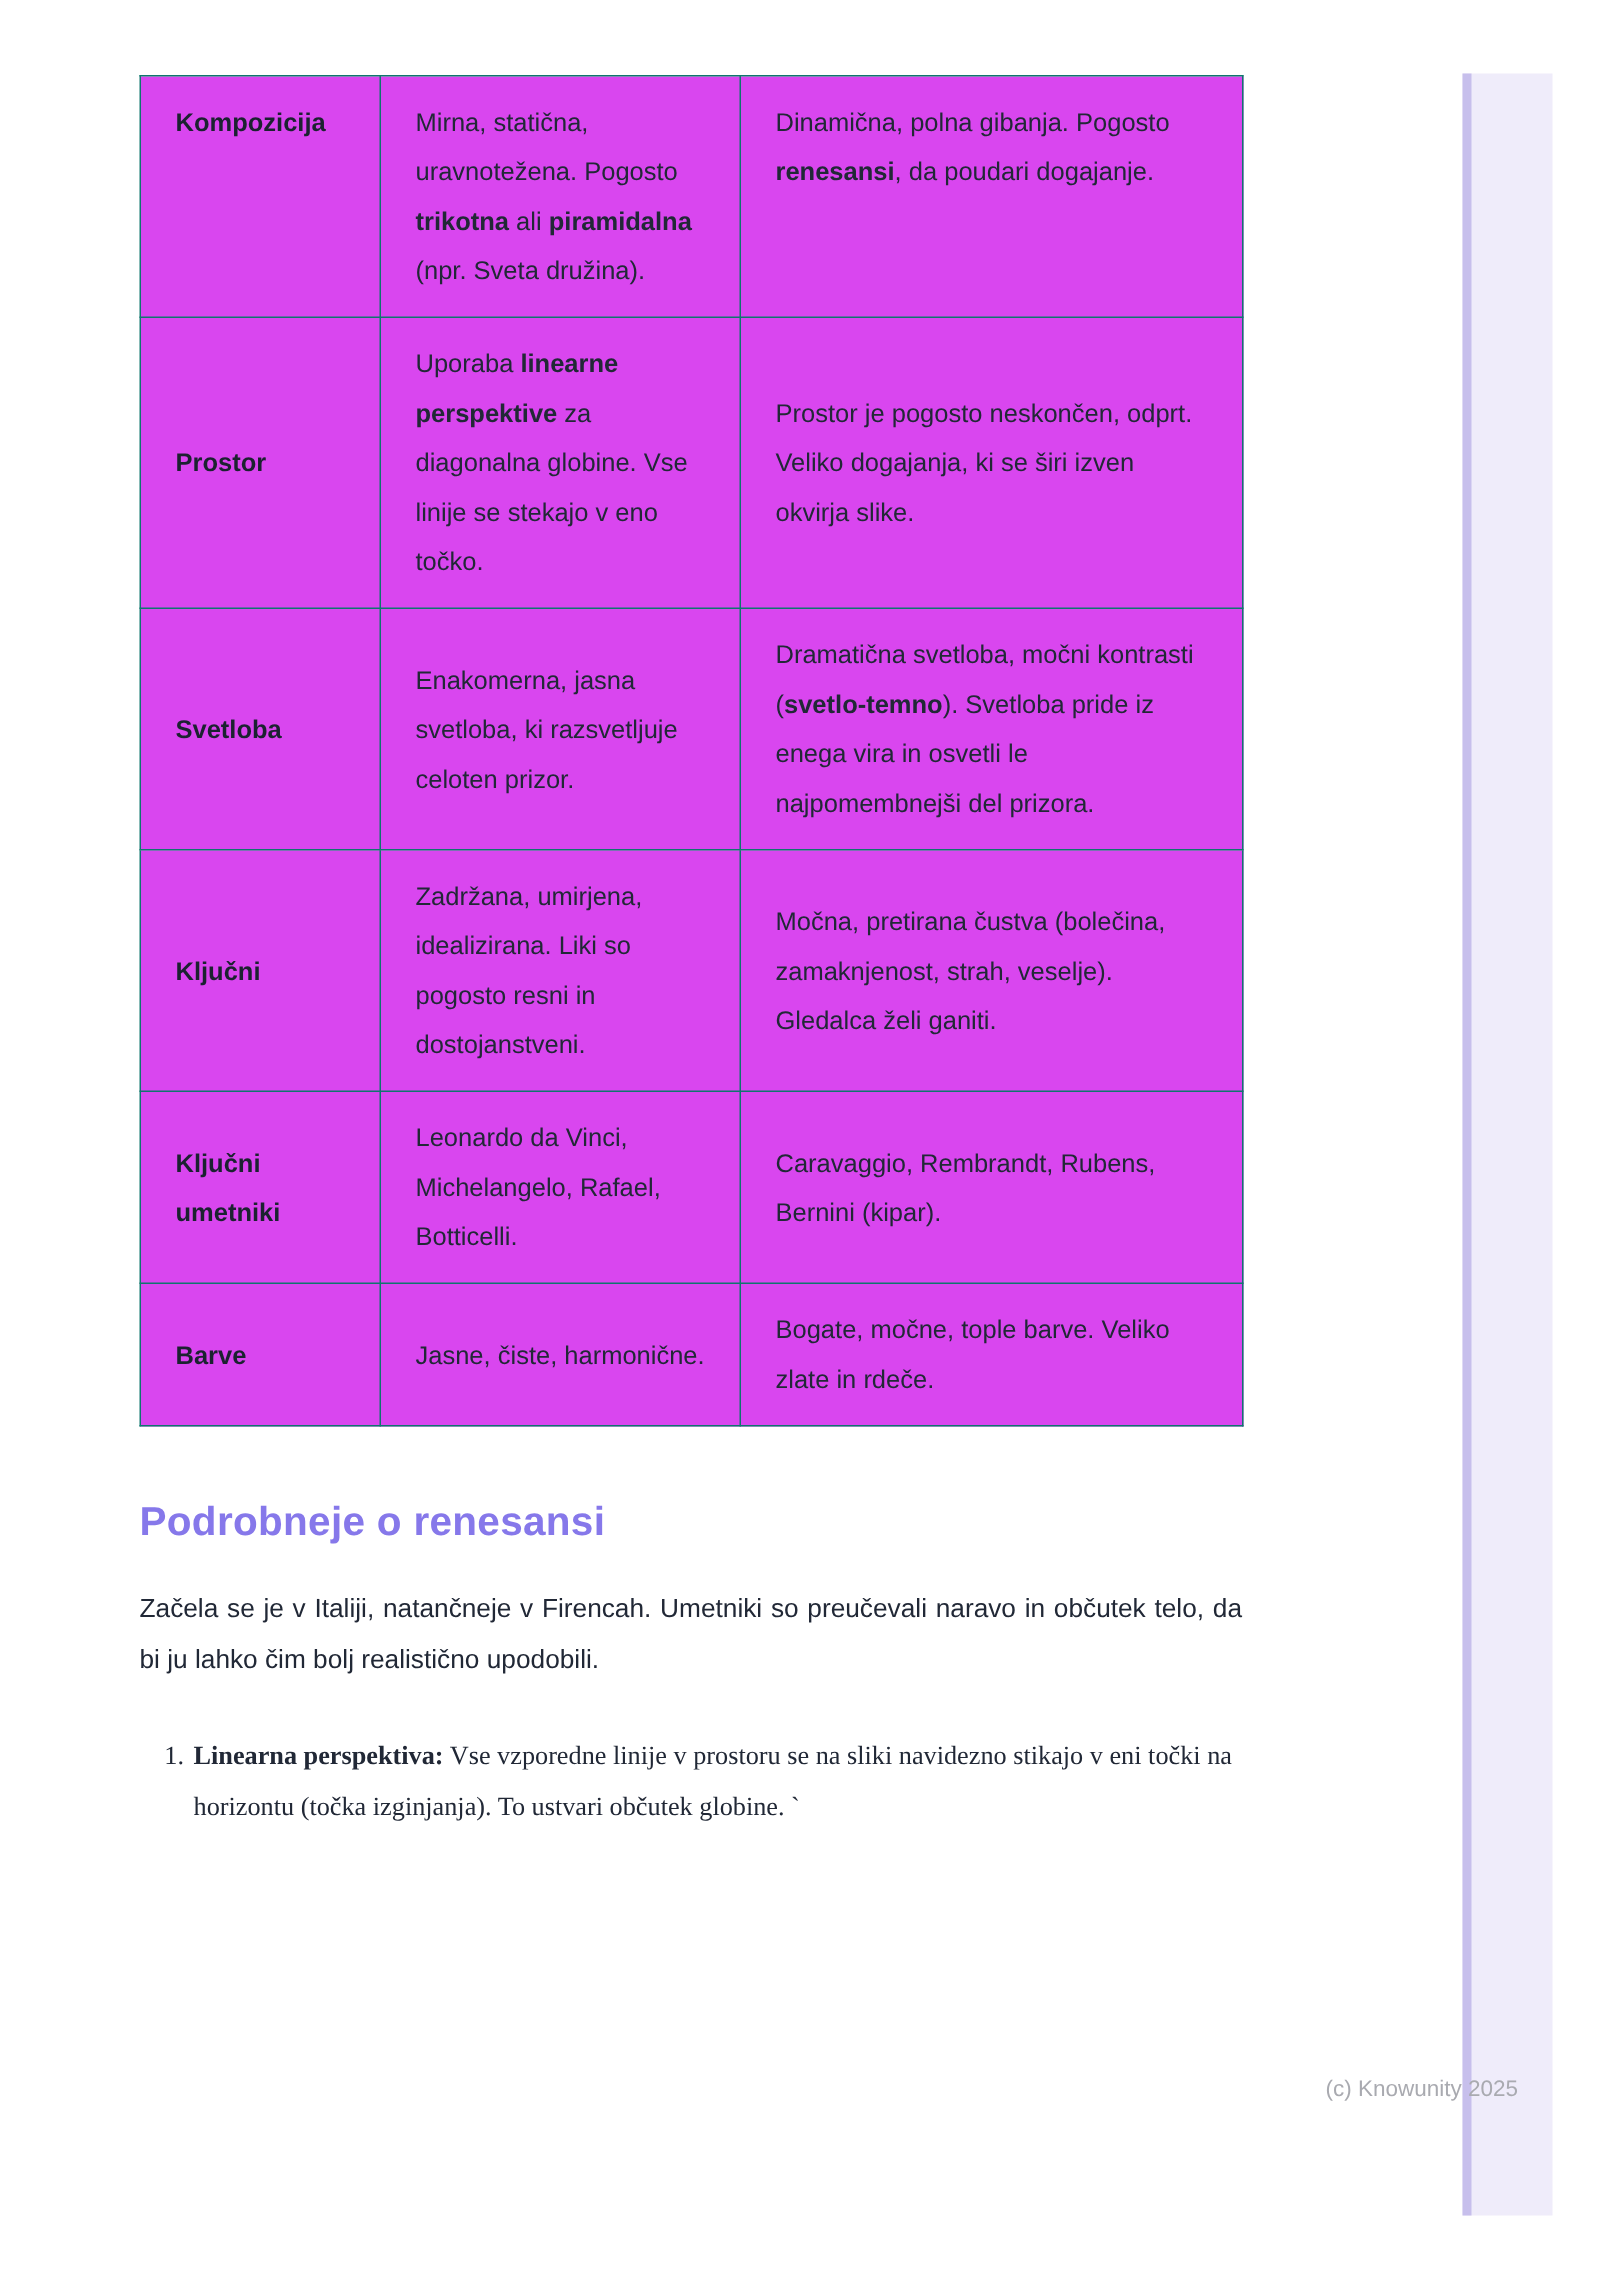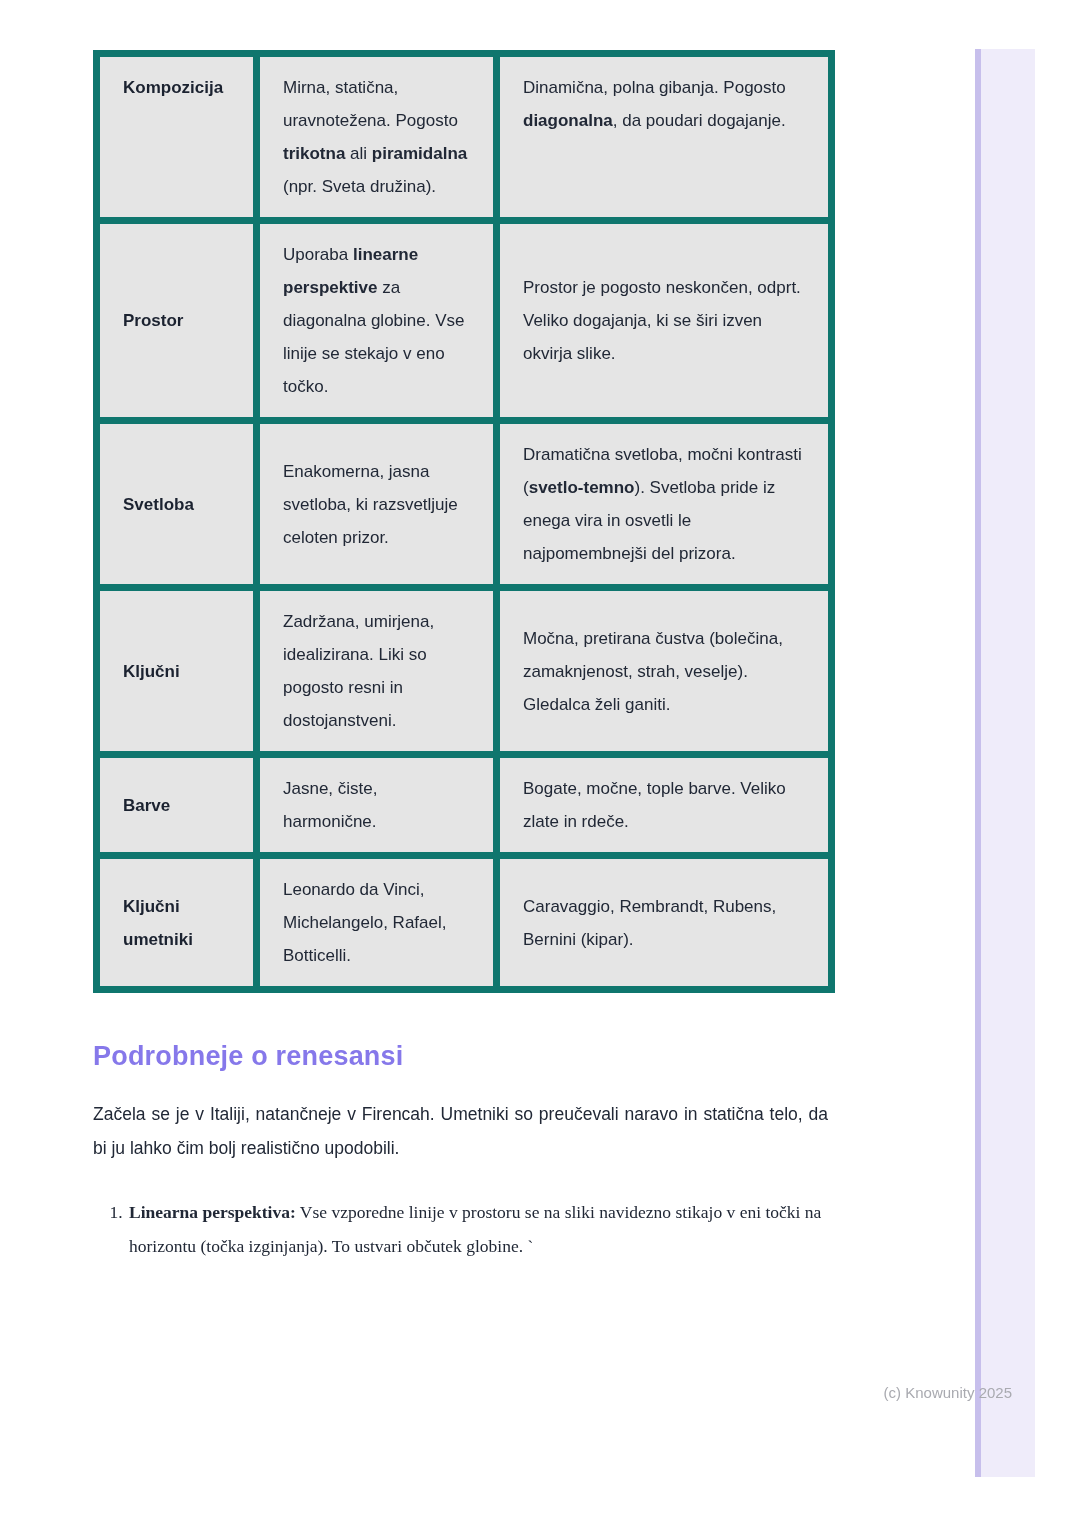--- a/index.html
+++ b/index.html
@@ -21,22 +21,22 @@
     left: 93px;
     top: 50px;
     width: 735px;
   }
   table.compare {
     border-collapse: collapse;
     width: 735px;
     table-layout: fixed;
   }
   table.compare td {
-    border: 7px solid #0f766e;
-    background: #e5e5e5;
+    border: 1px solid #0f766e;
+    background: #d946ef;
     padding: 14px 23px;
     font-size: 17px;
     line-height: 33px;
     color: #212836;
     vertical-align: middle;
     word-wrap: break-word;
   }
   table.compare col.c1 { width: 160px; }
   table.compare col.c2 { width: 240px; }
   table.compare col.c3 { width: 335px; }
@@ -96,53 +96,53 @@
     <table class="compare">
       <colgroup>
         <col class="c1">
           <col class="c2">
           <col class="c3">
       </colgroup>
       <tbody>
           <tr>
             <td class="label-cell">Kompozicija</td>
             <td><span>Mirna, statična, uravnotežena. Pogosto </span><span class="b">trikotna</span><span> ali </span><span class="b">piramidalna</span><span> (npr. Sveta družina).</span></td>
-            <td><span>Dinamična, polna gibanja. Pogosto </span><span class="b">diagonalna</span><span>, da poudari dogajanje.</span></td>
+            <td><span>Dinamična, polna gibanja. Pogosto </span><span class="b">renesansi</span><span>, da poudari dogajanje.</span></td>
           </tr>
           <tr>
             <td class="label-cell">Prostor</td>
             <td><span>Uporaba </span><span class="b">linearne perspektive</span><span> za diagonalna globine. Vse linije se stekajo v eno točko.</span></td>
             <td><span>Prostor je pogosto neskončen, odprt. Veliko dogajanja, ki se širi izven okvirja slike.</span></td>
           </tr>
           <tr>
             <td class="label-cell">Svetloba</td>
             <td><span>Enakomerna, jasna svetloba, ki razsvetljuje celoten prizor.</span></td>
             <td><span>Dramatična svetloba, močni kontrasti (</span><span class="b">svetlo-temno</span><span>). Svetloba pride iz enega vira in osvetli le najpomembnejši del prizora.</span></td>
           </tr>
           <tr>
             <td class="label-cell">Ključni</td>
             <td><span>Zadržana, umirjena, idealizirana. Liki so pogosto resni in dostojanstveni.</span></td>
             <td><span>Močna, pretirana čustva (bolečina, zamaknjenost, strah, veselje). Gledalca želi ganiti.</span></td>
           </tr>
           <tr>
+            <td class="label-cell">Ključni umetniki</td>
+            <td><span>Leonardo da Vinci, Michelangelo, Rafael, Botticelli.</span></td>
+            <td><span>Caravaggio, Rembrandt, Rubens, Bernini (kipar).</span></td>
+          </tr>
+          <tr>
             <td class="label-cell">Barve</td>
             <td><span>Jasne, čiste, harmonične.</span></td>
             <td><span>Bogate, močne, tople barve. Veliko zlate in rdeče.</span></td>
-          </tr>
-          <tr>
-            <td class="label-cell">Ključni umetniki</td>
-            <td><span>Leonardo da Vinci, Michelangelo, Rafael, Botticelli.</span></td>
-            <td><span>Caravaggio, Rembrandt, Rubens, Bernini (kipar).</span></td>
           </tr>
         </tbody>
     </table>
 
     <h2 class="section-heading">Podrobneje o renesansi</h2>
 
-    <p class="section-paragraph">Začela se je v Italiji, natančneje v Firencah. Umetniki so preučevali naravo in statična telo, da bi ju lahko čim bolj realistično upodobili.</p>
+    <p class="section-paragraph">Začela se je v Italiji, natančneje v Firencah. Umetniki so preučevali naravo in občutek telo, da bi ju lahko čim bolj realistično upodobili.</p>
 
     <ol class="section-list">
       <li><span class="b">Linearna perspektiva:</span><span> Vse vzporedne linije v prostoru se na sliki navidezno stikajo v eni točki na horizontu (točka izginjanja). To ustvari občutek globine. `</span></li>
     </ol>
 
   </div>
 
   <div class="page-edge-strip"></div>
 
   <div class="page-footer">(c) Knowunity 2025</div>

